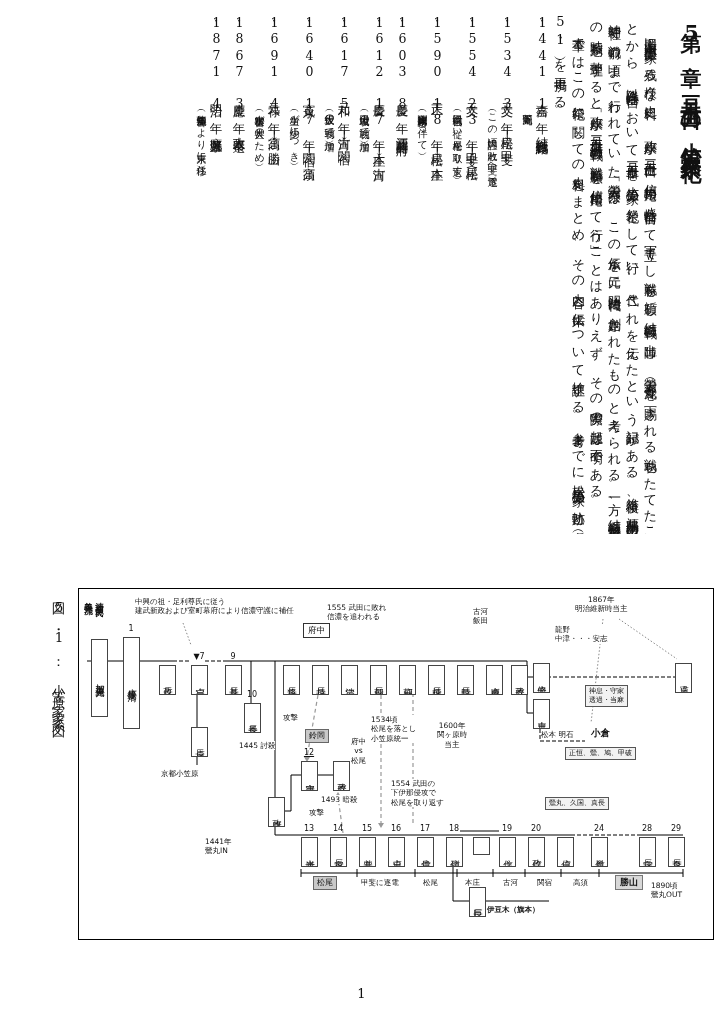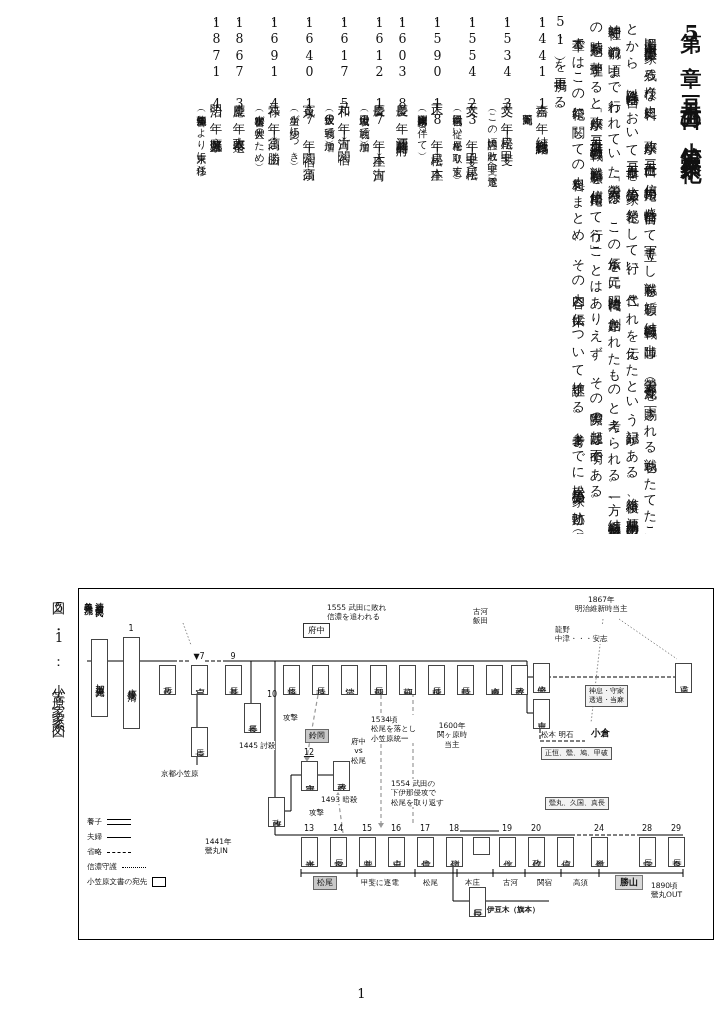--- a/index.html
+++ b/index.html
@@ -155,53 +155,31 @@
           <line x1="520" y1="280" x2="520" y2="288" stroke="#000" stroke-width="1"></line>
           <line x1="604" y1="280" x2="604" y2="288" stroke="#000" stroke-width="1"></line>
           <line x1="540" y1="30" x2="598" y2="70" stroke="#555" stroke-width="0.7" stroke-dasharray="1.5 2"></line>
           <line x1="524" y1="30" x2="512" y2="134" stroke="#555" stroke-width="0.7" stroke-dasharray="1.5 2"></line>
           <line x1="104" y1="34" x2="112" y2="56" stroke="#555" stroke-width="0.7" stroke-dasharray="1.5 2"></line>
           <line x1="302" y1="106" x2="302" y2="234" stroke="#999" stroke-width="1.2" stroke-dasharray="4 3"></line>
           <line x1="334" y1="234" x2="334" y2="106" stroke="#999" stroke-width="1.2" stroke-dasharray="4 3"></line>
           <line x1="239" y1="106" x2="228" y2="168" stroke="#999" stroke-width="1.2" stroke-dasharray="4 3"></line>
           <line x1="264" y1="244" x2="259" y2="208" stroke="#999" stroke-width="1.2" stroke-dasharray="4 3"></line>
         </svg>
-      <div class="lg" id="legend">
-          <div class="lg-row">
-            <span class="lg-label">養子</span>
-            <span class="sym sym-double"></span>
-          </div>
-          <div class="lg-row">
-            <span class="lg-label">夫婦</span>
-            <span class="sym sym-solid"></span>
-          </div>
-          <div class="lg-row">
-            <span class="lg-label">省略</span>
-            <span class="sym sym-dash"></span>
-          </div>
-          <div class="lg-row">
-            <span class="lg-label">信濃守護</span>
-            <span class="sym sym-dot"></span>
-          </div>
-          <div class="lg-row">
-            <span class="lg-label">小笠原文書の宛先</span>
-            <span class="sym sym-rect"></span>
-          </div>
-        </div>
     <div class="nd nd-tall" style="left: 12px; top: 50px; height: 76px;">加賀美遠光</div>
         <div class="nd nd-tall" style="left: 44px; top: 48px; height: 90px;">小笠原長清</div>
         <div class="num" style="left: 41px; top: 35px;">1</div>
         <div class="nd" style="left: 80px; top: 76px; height: 28px;">長政</div>
         <div class="nd" style="left: 112px; top: 76px; height: 28px;">貞宗</div>
         <div class="num" style="left: 109px; top: 63px;">▼7</div>
         <div class="nd" style="left: 146px; top: 76px; height: 28px;">長基</div>
         <div class="num" style="left: 143px; top: 63px;">9</div>
         <div class="nd" style="left: 112px; top: 138px; height: 28px;">貞長</div>
         <div class="nd" style="left: 165px; top: 114px; height: 28px;">長秀</div>
-        <div class="num" style="left: 162px; top: 101px; margin-left: 20px;">10</div>
+        <div class="num" style="left: 162px; top: 101px;">10</div>
         <div class="nd" style="left: 204px; top: 76px; height: 28px;">長将</div>
         <div class="nd" style="left: 233px; top: 76px; height: 28px;">持長</div>
         <div class="nd" style="left: 262px; top: 76px; height: 28px;">清宗</div>
         <div class="nd" style="left: 291px; top: 76px; height: 28px;">長朝</div>
         <div class="nd" style="left: 320px; top: 76px; height: 28px;">貞朝</div>
         <div class="nd" style="left: 349px; top: 76px; height: 28px;">長棟</div>
         <div class="nd" style="left: 378px; top: 76px; height: 28px;">長時</div>
         <div class="nd" style="left: 407px; top: 76px; height: 28px;">貞慶</div>
         <div class="nd" style="left: 432px; top: 76px; height: 28px;">秀政</div>
         <div class="nd" style="left: 454px; top: 74px; height: 28px;">忠脩</div>
@@ -231,34 +209,36 @@
         <div class="nd" style="left: 478px; top: 248px; height: 28px;">貞信</div>
         <div class="nd" style="left: 512px; top: 248px; height: 28px;">信胤</div>
         <div class="num" style="left: 509px; top: 235px;">24</div>
         <div class="nd" style="left: 560px; top: 248px; height: 28px;">長守</div>
         <div class="num" style="left: 557px; top: 235px;">28</div>
         <div class="nd" style="left: 589px; top: 248px; height: 28px;">長育</div>
         <div class="num" style="left: 586px; top: 235px;">29</div>
         <div class="nd" style="left: 390px; top: 298px; height: 28px;">長巨</div>
         <div class="tx vert" style="left: 4px; top: 6px;">清和源氏
 義光流</div>
+        <div class="tx note" style="left: 56px; top: 8px;">中興の祖・足利尊氏に従う
+建武新政および室町幕府により信濃守護に補任</div>
         <div class="tx fubox" style="left: 224px; top: 34px;">府中</div>
         <div class="tx note" style="left: 248px; top: 14px;">1555 武田に敗れ
 信濃を追われる</div>
         <div class="tx note ctr" style="left: 394px; top: 18px;">古河
 飯田</div>
         <div class="tx note ctr" style="left: 496px; top: 6px;">1867年
 明治維新時当主</div>
         <div class="tx note" style="left: 476px; top: 36px;">龍野
 中津・・・安志</div>
         <div class="tx swords" style="left: 506px; top: 96px;">神息・守家
 透過・当麻</div>
         <div class="tx note" style="left: 462px; top: 141px;">松本 明石</div>
         <div class="tx kokura" style="left: 512px; top: 138px;">小倉</div>
-        <div class="tx swords" style="left: 462px; top: 158px;">正恒、鶯、鳩、甲破</div>
+        <div class="tx swords" style="left: 486px; top: 158px;">正恒、鶯、鳩、甲破</div>
         <div class="tx swords" style="left: 466px; top: 208px;">鶯丸、久国、真長</div>
         <div class="tx note ul" style="left: 82px; top: 180px;">京都小笠原</div>
         <div class="tx note ul" style="left: 126px; top: 248px;">1441年
 鶯丸IN</div>
         <div class="tx note" style="left: 160px; top: 152px;">1445 討殺</div>
         <div class="tx note" style="left: 204px; top: 124px;">攻撃</div>
         <div class="tx shade" style="left: 226px; top: 140px;">鈴岡</div>
         <div class="tx note" style="left: 242px; top: 206px;">1493 暗殺</div>
         <div class="tx note" style="left: 230px; top: 219px;">攻撃</div>
         <div class="tx note ctr" style="left: 272px; top: 148px;">府中

